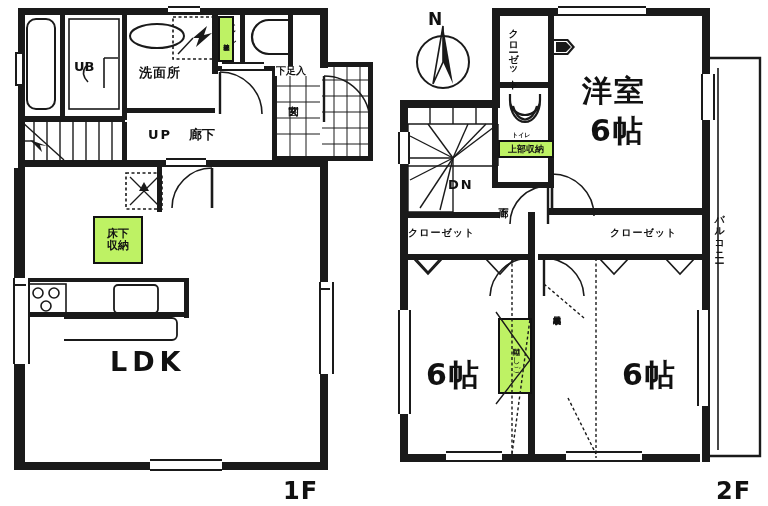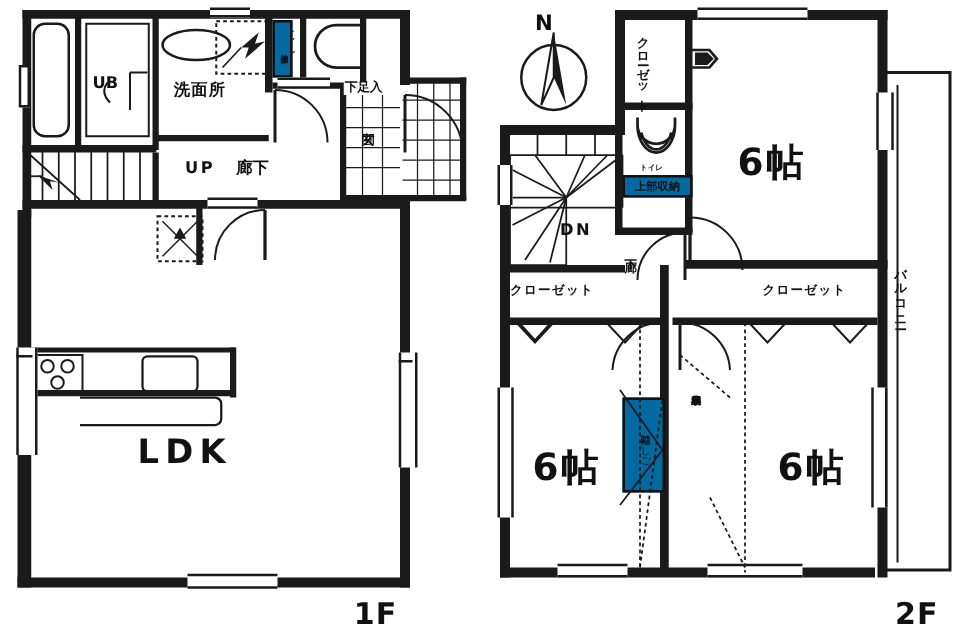--- a/index.html
+++ b/index.html
@@ -12,21 +12,21 @@
   .thin{position:absolute;background:#1a1a1a;}
   .lbl{position:absolute;white-space:nowrap;line-height:1;color:#111;
        font-weight:700;letter-spacing:0;}
   .vert{writing-mode:vertical-rl;text-orientation:upright;}
   .big{font-size:27px;font-weight:700;}
   .mid{font-size:13px;font-weight:700;}
   .sml{font-size:10px;font-weight:700;}
   .xsml{font-size:7.5px;font-weight:700;}
   .tiny{font-size:6px;font-weight:700;}
   .floorlbl{font-size:24px;font-weight:700;letter-spacing:1px;}
-  .boxed{position:absolute;border:2px solid #111;background:#0369a1;
+  .boxed{position:absolute;border:2px solid #111;background:#bef264;
          display:flex;align-items:center;justify-content:center;text-align:center;}
   svg{position:absolute;overflow:visible;}
   .st{stroke:#1a1a1a;fill:none;}
   .dash{stroke:#1a1a1a;fill:none;stroke-dasharray:3 2.5;}
   .fillblk{fill:#1a1a1a;stroke:none;}
 </style>
 </head>
 <body>
 
 <div id="root">
@@ -154,20 +154,23 @@
     </svg>
     <div class="thin" style="left:166px;top:158px;width:40px;height:5px;background:#fff;border-top:2px solid #1a1a1a;border-bottom:2px solid #1a1a1a;"></div>
 
     <svg style="left:125px;top:172px;width:38px;height:38px;" viewBox="0 0 38 38">
       <rect class="dash" stroke-width="1.6" x="1" y="1" width="36" height="36"></rect>
       <path class="fillblk" d="M19 10 l5 9 h-10 z"></path>
       <line class="st" stroke-width="1.2" x1="5" y1="5" x2="33" y2="33"></line>
       <line class="st" stroke-width="1.2" x1="33" y1="5" x2="5" y2="33"></line>
     </svg>
 
+    <div class="boxed" style="left:93px;top:216px;width:46px;height:44px;">
+      <span class="sml" style="font-size:11px;line-height:1.05;display:block;">床下<br>収納</span>
+    </div>
 
     <div class="w" style="left:20px;top:278px;width:168px;height:4px;"></div>
     <div class="w" style="left:20px;top:312px;width:168px;height:5px;"></div>
     <div class="w" style="left:184px;top:278px;width:5px;height:40px;"></div>
     <svg style="left:26px;top:282px;width:160px;height:58px;" viewBox="0 0 160 58">
       <rect class="st" stroke-width="1.6" x="2" y="2" width="38" height="30"></rect>
       <circle class="st" stroke-width="1.6" cx="12" cy="11" r="5"></circle>
       <circle class="st" stroke-width="1.6" cx="28" cy="11" r="5"></circle>
       <circle class="st" stroke-width="1.6" cx="20" cy="24" r="5"></circle>
       <rect class="st" stroke-width="1.8" x="88" y="3" width="44" height="28" rx="4"></rect>
@@ -256,20 +259,21 @@
         <line x1="45" y1="50" x2="32" y2="102"></line>
       </g>
     </svg>
     <div class="lbl mid" style="left:62px;top:178px;letter-spacing:2px;">DN</div>
     <div class="w" style="left:14px;  top:212px; width:100px;height:6px;"></div>
     <div class="thin" style="left:12px;top:132px;width:8px;height:32px;background:#fff;border-left:2px solid #1a1a1a;border-right:2px solid #1a1a1a;"></div>
 
     <div class="lbl sml vert" style="left:112px;top:200px;">廊下</div>
 
     <div class="w" style="left:162px; top:208px; width:162px;height:7px;"></div>
+    <div class="lbl big" style="left:196px;top:76px;letter-spacing:2px;font-size:30px;">洋室</div>
     <div class="lbl big" style="left:204px;top:116px;letter-spacing:2px;font-size:30px;">6帖</div>
     <div class="thin" style="left:172px;top:6px;width:88px;height:6px;background:#fff;border-top:2px solid #1a1a1a;border-bottom:2px solid #1a1a1a;"></div>
     <div class="thin" style="left:315px;top:74px;width:10px;height:46px;background:#fff;border-left:2px solid #1a1a1a;border-right:2px solid #1a1a1a;"></div>
     <svg style="left:164px;top:174px;width:46px;height:42px;" viewBox="0 0 46 42">
       <path class="st" stroke-width="1.6" d="M2 0 A42 42 0 0 1 44 42"></path>
       <line class="st" stroke-width="2.6" x1="2" y1="0" x2="2" y2="40"></line>
     </svg>
 
     <div class="w" style="left:14px;  top:216px; width:134px;height:0;"></div>
     <div class="w" style="left:142px; top:212px; width:7px; height:244px;"></div>

